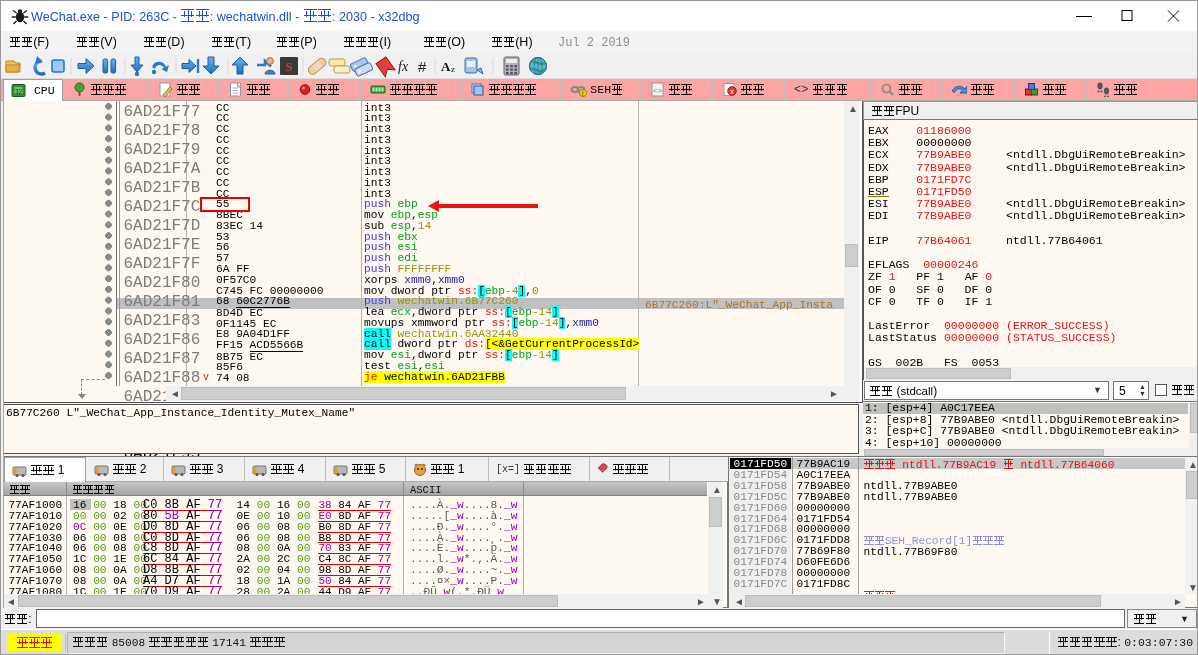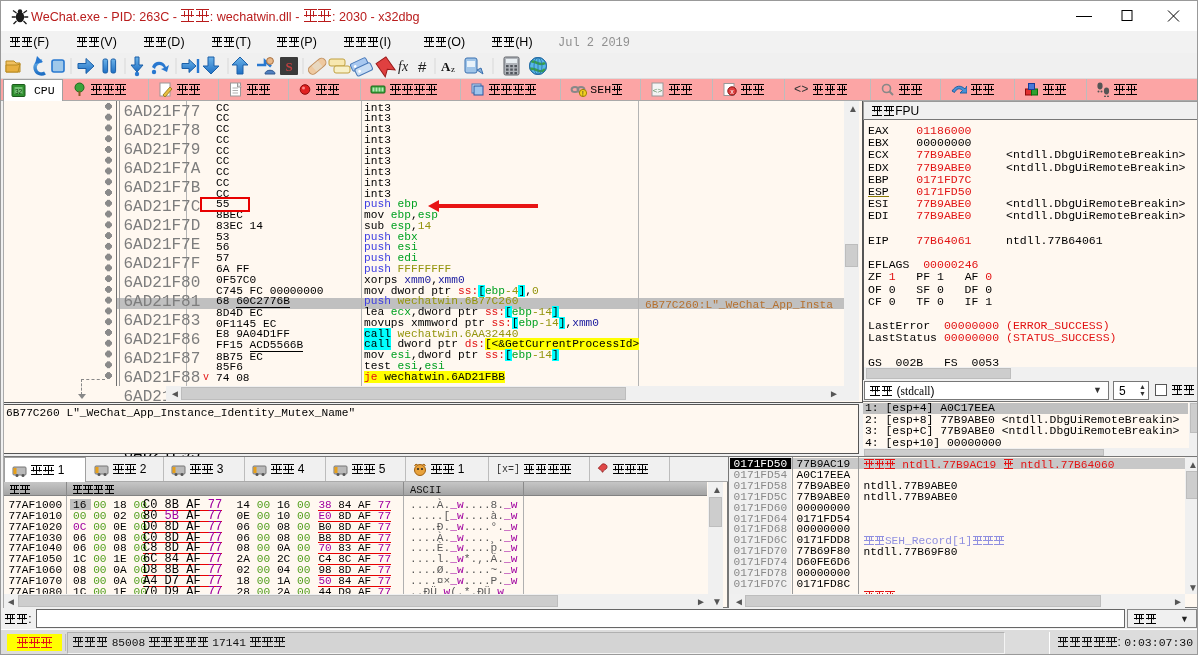--- a/index.html
+++ b/index.html
@@ -35,21 +35,21 @@
 <div class="ab" style="left:0;top:0;width:1198px;height:30px;background:#fff">
  <svg class="ab" style="left:10px;top:7px" width="18" height="17" viewBox="0 0 18 17">
       <g fill="#1a1a1a">
         <ellipse cx="9" cy="9" rx="4.2" ry="5.2"></ellipse>
         <circle cx="9" cy="3.4" r="2.2"></circle>
         <g stroke="#1a1a1a" stroke-width="1.3" fill="none">
           <path d="M5.5 5 2 2.5M12.5 5 16 2.5M4.8 9H.8M13.2 9h4M5.5 13 2.5 16M12.5 13 15.5 16"></path>
         </g>
       </g>
     </svg>
- <div class="ab" style="left:30px;top:8px;font-size:12.6px;color:#b91c1c">WeChat.exe - PID: 263C - <i class="t"></i><i class="t"></i>: wechatwin.dll - <i class="t"></i><i class="t"></i>: 2030 - x32dbg</div>
+ <div class="ab" style="left:30px;top:8px;font-size:12.6px;color:#1d4ed8">WeChat.exe - PID: 263C - <i class="t"></i><i class="t"></i>: wechatwin.dll - <i class="t"></i><i class="t"></i>: 2030 - x32dbg</div>
  <svg class="ab" style="left:1060px;top:0" width="138" height="30" viewBox="0 0 138 30">
       <g stroke="#000" stroke-width="1" fill="none">
         <path d="M15 15.5h16"></path>
         <rect x="61" y="9.5" width="10" height="10"></rect>
         <path d="M107 9.5l11 11M118 9.5l-11 11"></path>
       </g>
     </svg>
 </div>
 
 <div class="ab" style="left:0;top:30px;width:1198px;height:22px;background:#f2f2f2;font-size:12.5px;color:#000">
@@ -407,21 +407,21 @@
 
 LastError  <span class="r">00000000 (ERROR_SUCCESS)</span>
 LastStatus <span class="r">00000000 (STATUS_SUCCESS)</span>
 
 GS  002B   FS  0053</pre>
 
  <div class="sb" style="left:1px;top:266px;width:334px;height:13px"></div>
  <div class="thumb" style="left:3px;top:267px;width:145px;height:11px"></div>
 
  <div class="ab" style="left:0;top:279px;width:336px;height:21px;background:#f0f0f0">
-  <div class="ab" style="left:1px;top:1px;width:245px;height:19px;background:#fff;border:1px solid #777;font-size:12px;padding:2px 0 0 4px"><i></i><i></i> (<span style="font-family:Liberation Serif, serif;font-size:11.5px">stdcall</span>)<span class="ab" style="right:6px;top:3px;font-size:9px;color:#333">▼</span></div>
+  <div class="ab" style="left:1px;top:1px;width:245px;height:19px;background:#fff;border:1px solid #777;font-size:12px;padding:2px 0 0 4px"><i></i><i></i> (<span style="font-family:Liberation Sans, sans-serif;font-size:11.5px">stdcall</span>)<span class="ab" style="right:6px;top:3px;font-size:9px;color:#333">▼</span></div>
   <div class="ab" style="left:250px;top:1px;width:36px;height:19px;background:#fff;border:1px solid #777;font-size:12px;padding:2px 0 0 5px">5<span class="ab" style="right:2px;top:1px;font-size:7px;color:#333">▲<br>▼</span></div>
   <div class="ab" style="left:292px;top:4px;width:12px;height:12px;background:#fff;border:1px solid #555"></div>
   <div class="ab" style="left:308px;top:3px;font-size:12px"><i></i><i></i></div>
  </div>
 
  <div class="ab" style="left:0;top:300px;width:336px;height:55px;background:#fff8f0;border-top:1px solid #777">
   <div class="ab" style="left:0;top:1px;width:325px;height:11px;background:#c0c0c0"></div>
   <pre style="left:2px;top:1px;font-size:11.4px;line-height:11.7px;color:#000">1: [esp+4] A0C17EEA
 2: [esp+8] 77B9ABE0 &lt;ntdll.DbgUiRemoteBreakin&gt;
 3: [esp+C] 77B9ABE0 &lt;ntdll.DbgUiRemoteBreakin&gt;

